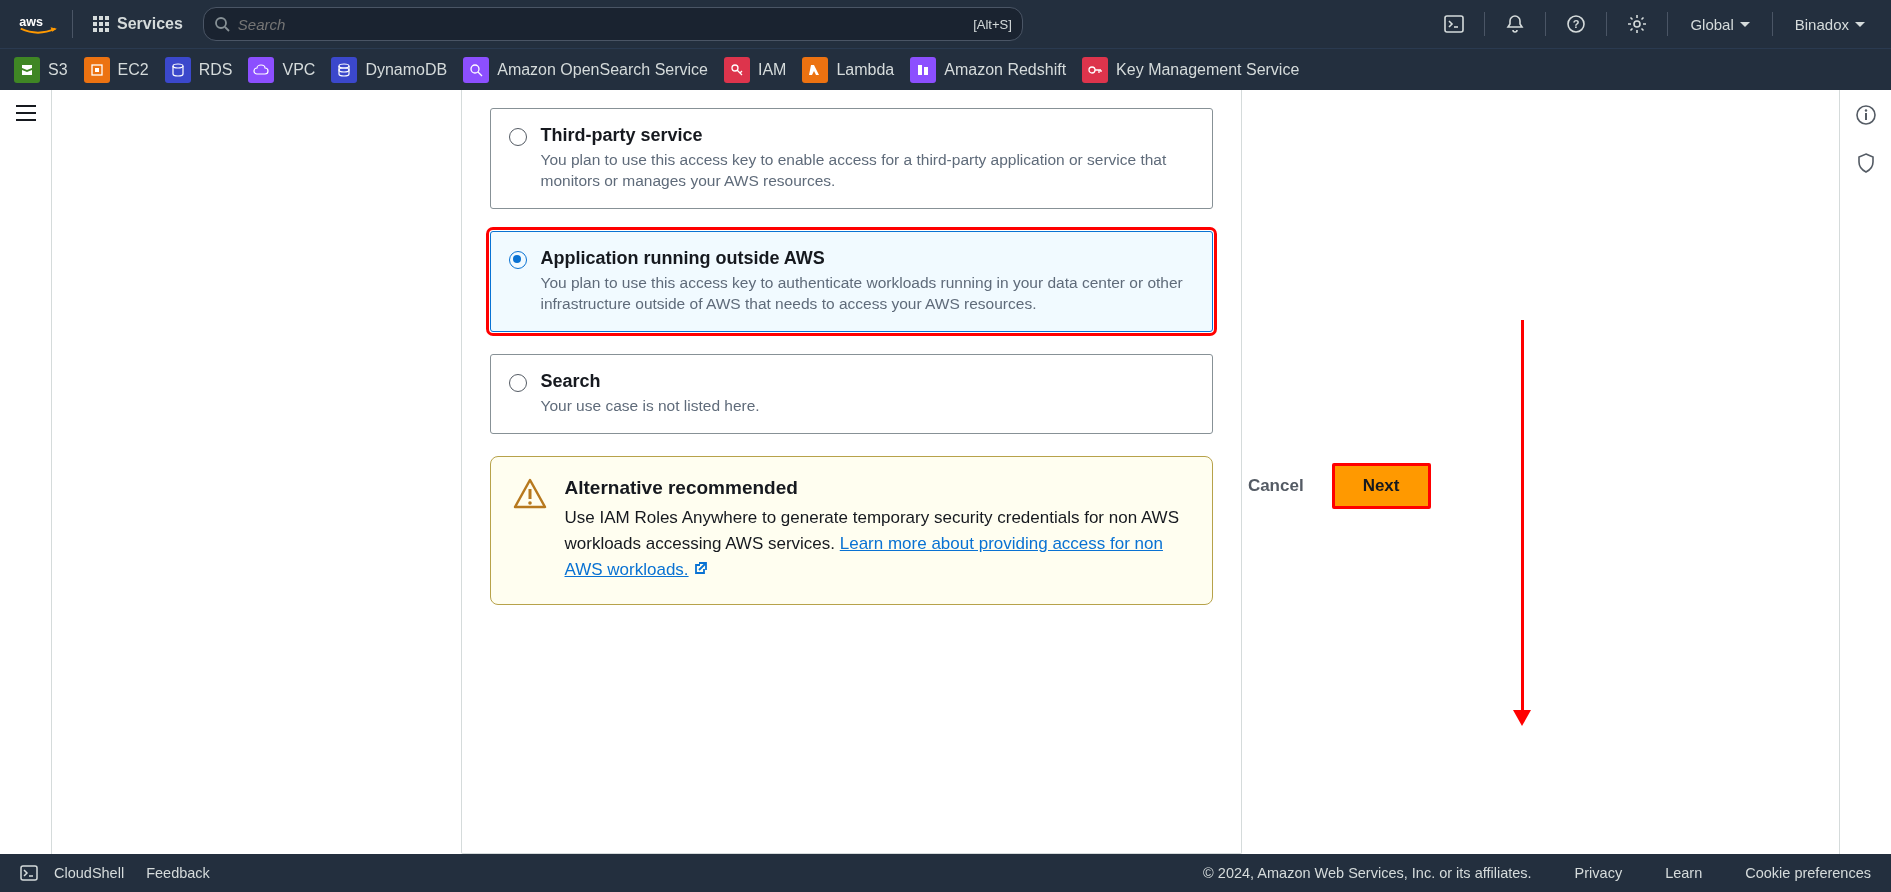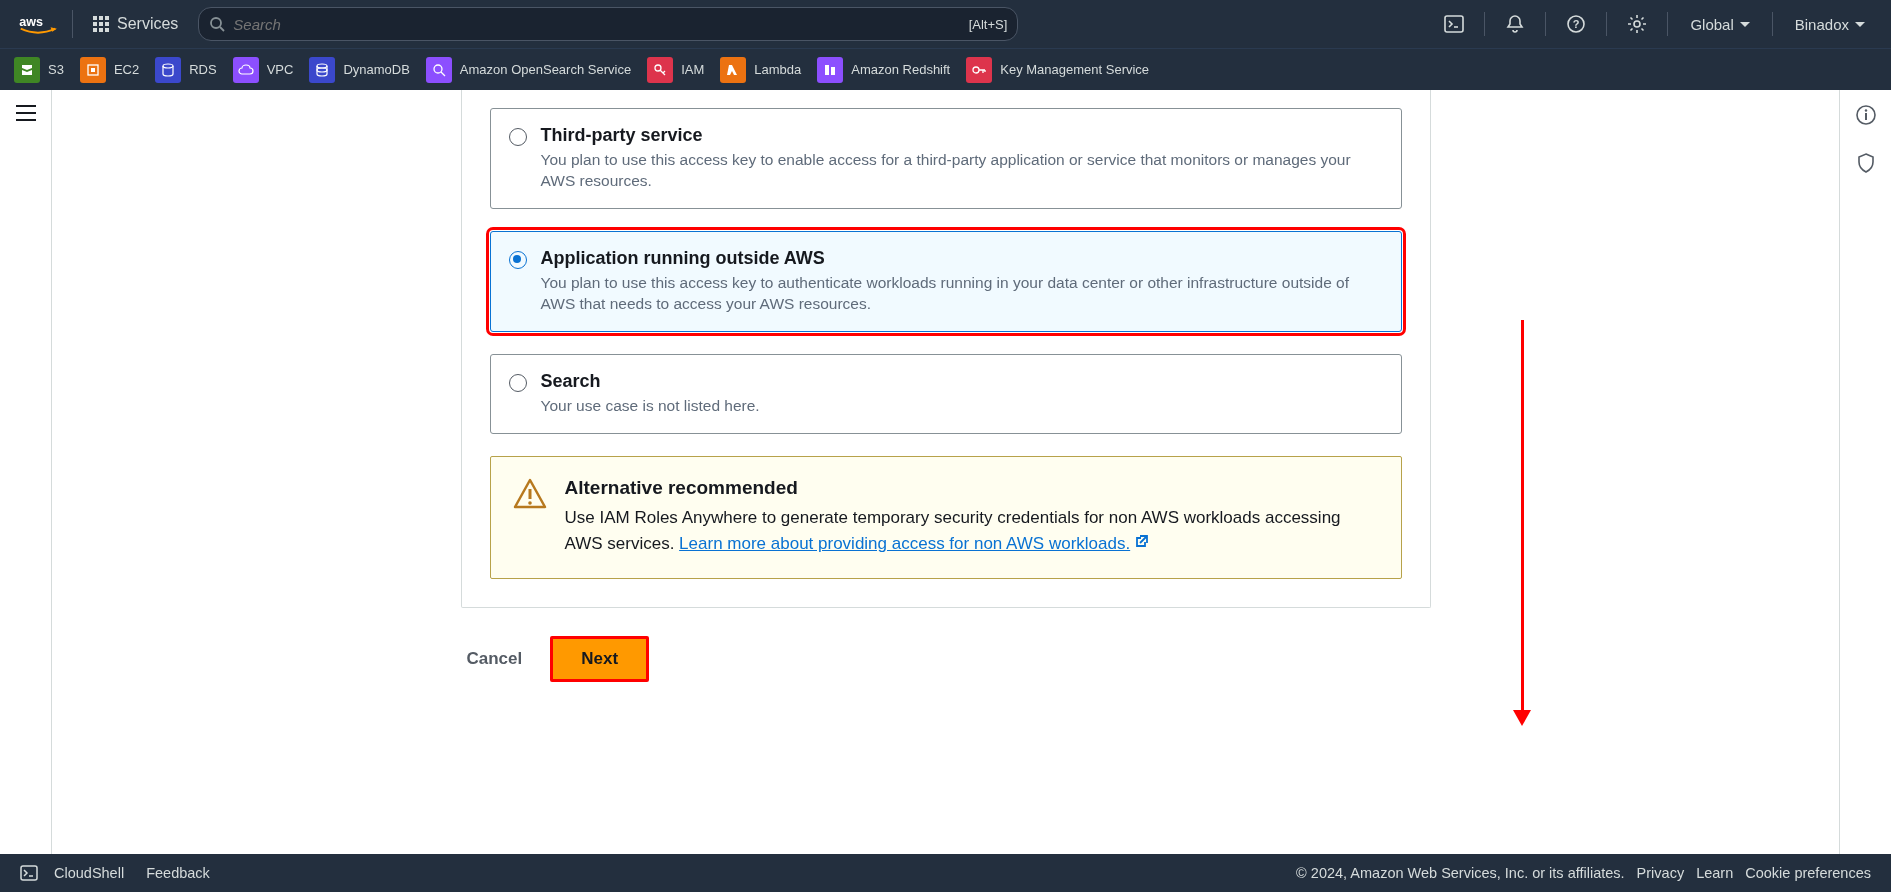--- a/index.html
+++ b/index.html
@@ -2,78 +2,78 @@
 <html><head>
 <meta charset="utf-8">
 <style>
   * { box-sizing: border-box; margin: 0; padding: 0; }
   body { font-family: "Amazon Ember", "Helvetica Neue", Arial, sans-serif; background: #ffffff; color: #16191f; width: 1891px; height: 892px; overflow: hidden; }
 
   
   .topnav { background: #232f3e; height: 48px; display: flex; align-items: center; padding: 0 14px; gap: 10px; color: #ffffff; }
   .aws-logo { display: flex; align-items: center; gap: 4px; padding-right: 10px; border-right: 1px solid #4a5565; height: 28px; }
   .aws-logo svg { height: 22px; }
-  .services-toggle { display: flex; align-items: center; gap: 8px; padding: 0 10px; cursor: pointer; color:#d5dbdb;}
+  .services-toggle { display: flex; align-items: center; gap: 8px; padding: 0 10px; cursor: pointer; color:#d5dbdb;font-weight:bold;}
   .services-toggle .grid-icon { display:grid; grid-template-columns: repeat(3,4px); grid-template-rows: repeat(3,4px); gap:2px;}
   .services-toggle .grid-icon span{background:#d5dbdb;width:4px;height:4px;}
   .searchbox { flex: 0 0 820px; display:flex; align-items:center; background:#1a2330; border:1px solid #4a5565; height:34px; border-radius:13px; padding:4px 10px; color:#879196;}
   .searchbox input { flex:1; background:transparent; border:none; color:#fff; font-size:15px; font-style:italic; outline:none; padding-left:8px;}
   .searchbox .shortcut { font-size:13px; color:#d5dbdb; font-style:normal;}
   .spacer { flex: 1; }
   .nav-icon { width: 40px; display:flex; align-items:center; justify-content:center; cursor:pointer; color:#d5dbdb;}
   .nav-sep { width:1px; height:24px; background:#4a5565; }
   .nav-text { padding: 0 12px; cursor:pointer; display:flex; align-items:center; gap:6px; color:#d5dbdb; font-size:15px;}
   .caret-down { width:0;height:0;border-left:5px solid transparent;border-right:5px solid transparent;border-top:5px solid #d5dbdb;}
 
   
   .svcbar { background:#232f3e; height:42px; display:flex; align-items:center; padding:0 14px; gap:16px; border-top:1px solid #2a3a50;}
-  .svc-item { display:flex; align-items:center; gap:8px; color:#d5dbdb; font-size:13px; cursor:pointer;}
+  .svc-item { display:flex; align-items:center; gap:8px; color:#d5dbdb; font-size:16px; cursor:pointer;}
   .svc-icon { width:26px; height:26px; border-radius:3px; display:flex; align-items:center; justify-content:center; font-size:13px; color:#fff;}
   .svc-s3{background:#3f8624;} .svc-ec2{background:#ec7211;} .svc-rds{background:#3b48cc;} .svc-vpc{background:#8c4fff;} .svc-dynamo{background:#3b48cc;} .svc-open{background:#8c4fff;} .svc-iam{background:#dd344c;} .svc-lambda{background:#ec7211;} .svc-redshift{background:#8c4fff;} .svc-kms{background:#dd344c;}
 
   
   .main { position:relative; height: calc(892px - 48px - 42px - 38px); background:#ffffff; }
   .left-rail { position:absolute; left:0; top:0; width:52px; height:100%; border-right:1px solid #d5dbdb; display:flex; align-items:flex-start; justify-content:center; padding-top:14px;}
   .left-rail .hamburger { cursor:pointer; }
   .right-rail { position:absolute; right:0; top:0; width:52px; height:100%; border-left:1px solid #d5dbdb; display:flex; flex-direction:column; align-items:center; padding-top:14px; gap:22px;}
 
   .content-wrap { position:absolute; left:52px; right:52px; top:0; bottom:0; display:flex; justify-content:center;}
-  .panel-area { width: 970px; display:flex; flex-direction:column; }
+  .panel-area { width: 970px; display:flex; flex-direction:row; }
 
   .card { border:1px solid #d5dbdb; border-radius:0 0 2px 2px; border-top:none; padding: 18px 28px 28px; background:#fff;}
   .option { border:1px solid #879196; border-radius:3px; padding:16px 18px; margin-bottom:22px; display:flex; gap:14px; cursor:pointer; background:#fff;}
   .option.selected { background:#f1faff; border-color:#0972d3; outline: 3px solid #ff0000; outline-offset:1px;}
   .radio { width:18px; height:18px; border:1.5px solid #545b64; border-radius:50%; flex-shrink:0; margin-top:3px; position:relative;}
   .option.selected .radio { border-color:#0972d3; }
   .option.selected .radio::after { content:""; position:absolute; left:3px; top:3px; width:8px; height:8px; background:#0972d3; border-radius:50%;}
   .opt-title { font-weight:700; font-size:18px; color:#16191f; margin-bottom:4px;}
   .opt-desc { font-size:15.5px; color:#5f6b7a; line-height:1.35;}
 
-  .alert { border:1px solid #b7a24a; background:#fffef0; border-radius:2px; padding:20px 22px; display:flex; gap:18px;}
+  .alert { border:1px solid #b7a24a; background:#fffef0; border-radius:8px; padding:20px 22px; display:flex; gap:18px;}
   .alert .warn-icon { flex-shrink:0; }
   .alert-title { font-weight:700; font-size:19px; margin-bottom:6px; color:#16191f;}
   .alert-body { font-size:17px; color:#16191f; line-height:1.55;}
   .alert-body a { color:#0972d3; text-decoration:underline; }
   .ext-icon { display:inline-block; vertical-align:middle; margin-left:4px;}
 
   .actions { display:flex; justify-content:flex-start; gap:22px; padding:28px 0 0; align-items:center;}
   .btn-cancel { background:transparent; border:none; color:#545b64; font-size:17px; font-weight:700; cursor:pointer; padding:10px 6px;}
   .btn-next { background:#ff9900; border:3px solid #ff0000; color:#16191f; font-size:17px; font-weight:700; cursor:pointer; padding:10px 28px; border-radius:2px;}
 
   
   .anno-arrow { position:absolute; left: 50%; transform: translateX(575px); top: 230px; pointer-events:none;}
   .anno-line { width:3px; height:390px; background:#ff0000;}
   .anno-head { width:0;height:0;border-left:9px solid transparent;border-right:9px solid transparent;border-top:16px solid #ff0000; margin-left:-7.5px;}
 
   
   .footer { position:absolute; bottom:0; left:0; right:0; height:38px; background:#232f3e; display:flex; align-items:center; color:#d5dbdb; font-size:14.5px; padding:0 20px;}
   .footer-left { display:flex; align-items:center; gap:22px;}
   .footer-left .item { display:flex; align-items:center; gap:16px; cursor:pointer;}
   .footer-spacer { flex:1;}
-  .footer-right { display:flex; align-items:flex-start; gap:12px;}
+  .footer-right { display:flex; align-items:flex-start; gap:43px;}
   .footer-right span, .footer-right a { color:#d5dbdb; cursor:pointer;}
 </style>
 </head>
 <body>
 
 <div class="topnav">
   <div class="aws-logo">
     <svg viewBox="0 0 48 28" width="48" height="28">
         <text x="0" y="16" font-size="16" font-weight="700" fill="#ffffff">aws</text>
         <path d="M2 20 Q24 30 46 20" stroke="#ff9900" stroke-width="2.5" fill="none"></path>

